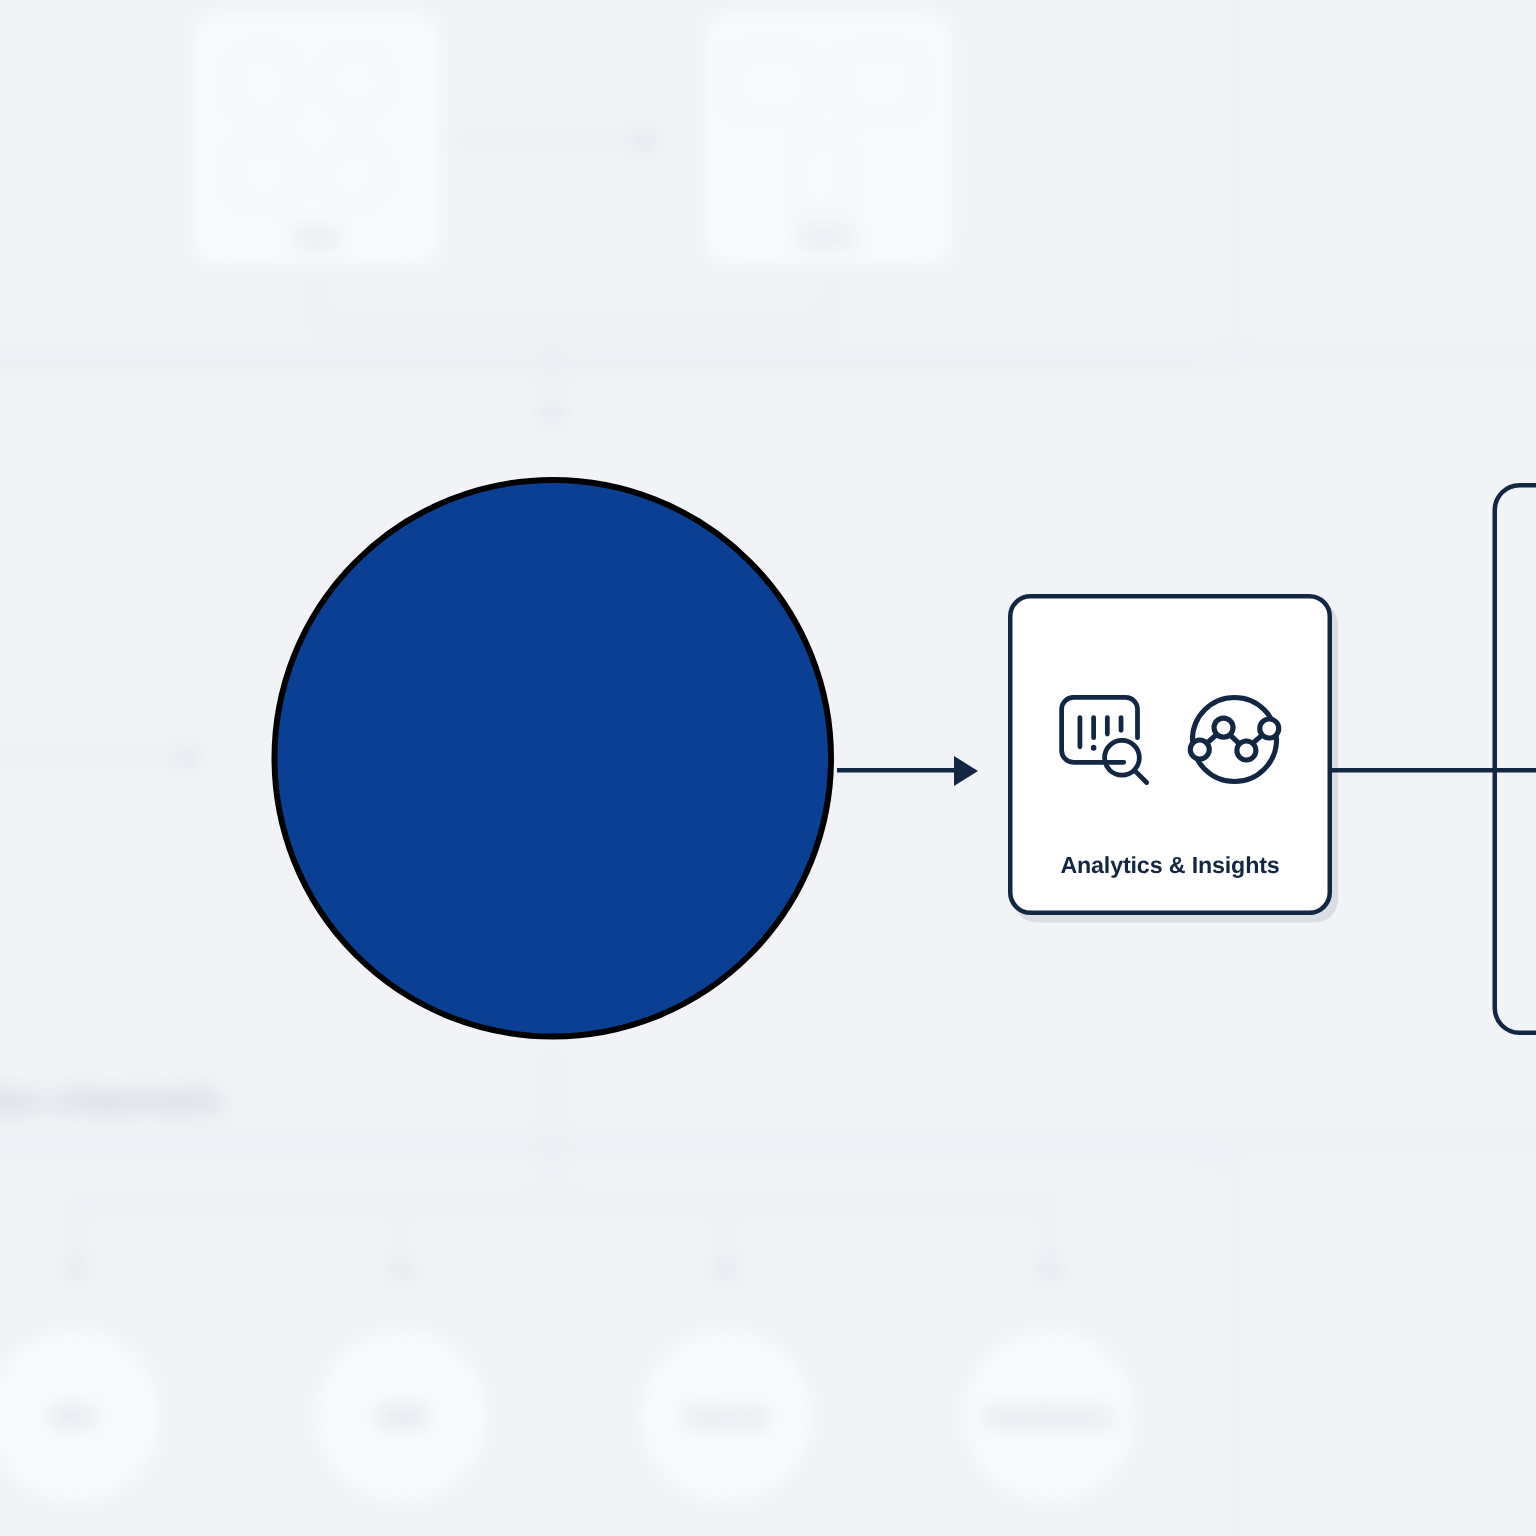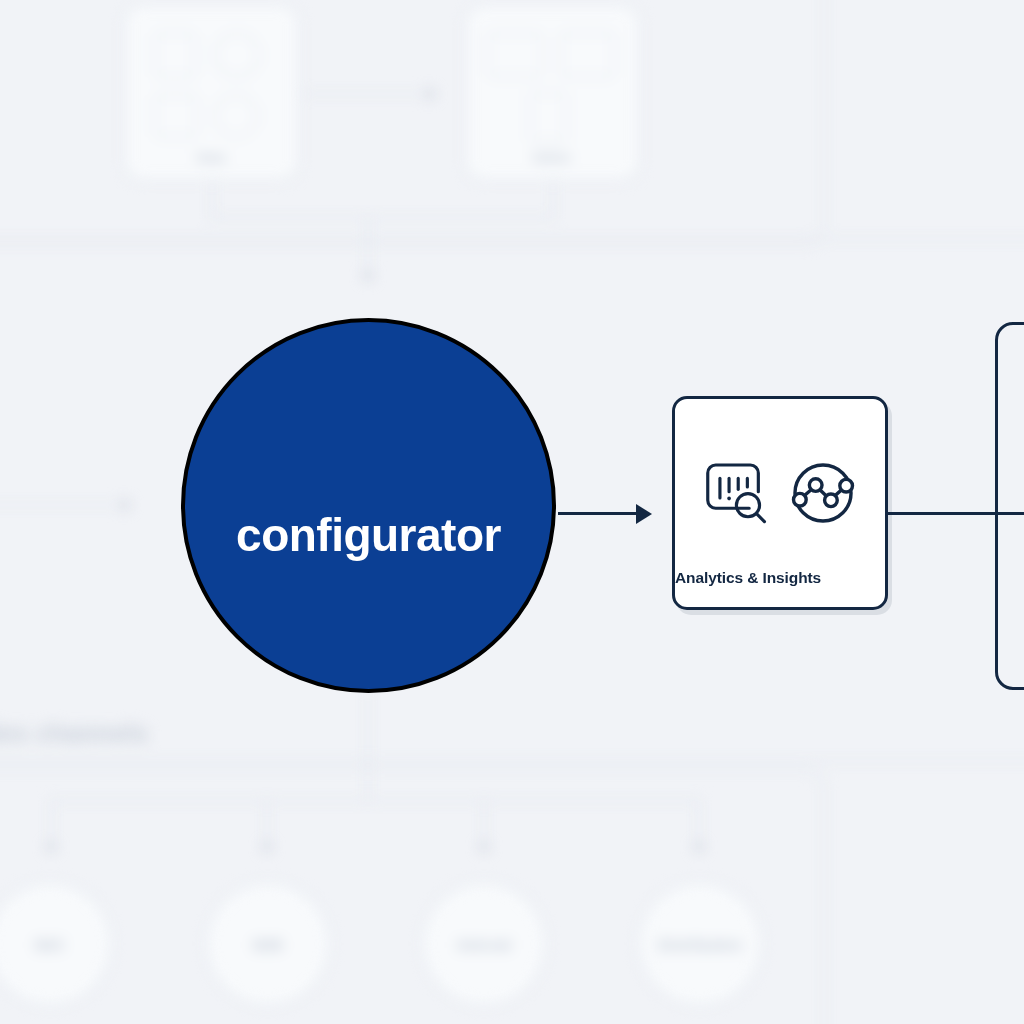--- a/index.html
+++ b/index.html
@@ -188,20 +188,21 @@
     height: 92px;
     display: flex;
     align-items: center;
     justify-content: center;
     gap: 8px;
   }
   .fg-card-label {
     position: absolute;
     left: 0; right: 0;
     bottom: 20px;
+    text-align: center;
     font-size: 15.5px;
     font-weight: 700;
     color: #132742;
     letter-spacing: -0.1px;
   }
 
   
   .fg-exit-line {
     position: absolute;
     left: 888px;
@@ -296,21 +297,20 @@
   </div>
 
   <div class="fg-layer">
 
     <div class="fg-exit-line"></div>
     <div class="fg-right-frame"></div>
 
     <div class="hero-circle">
       <div class="hero-circle-label">
         <br>
-        <span>configurator</span>
       </div>
     </div>
 
     <div class="fg-arrow-shaft"></div>
     <div class="fg-arrow-head"></div>
 
     <div class="fg-card">
       <div class="fg-card-icons">
 
         <svg width="78" height="78" viewBox="0 0 64 64" fill="none">

